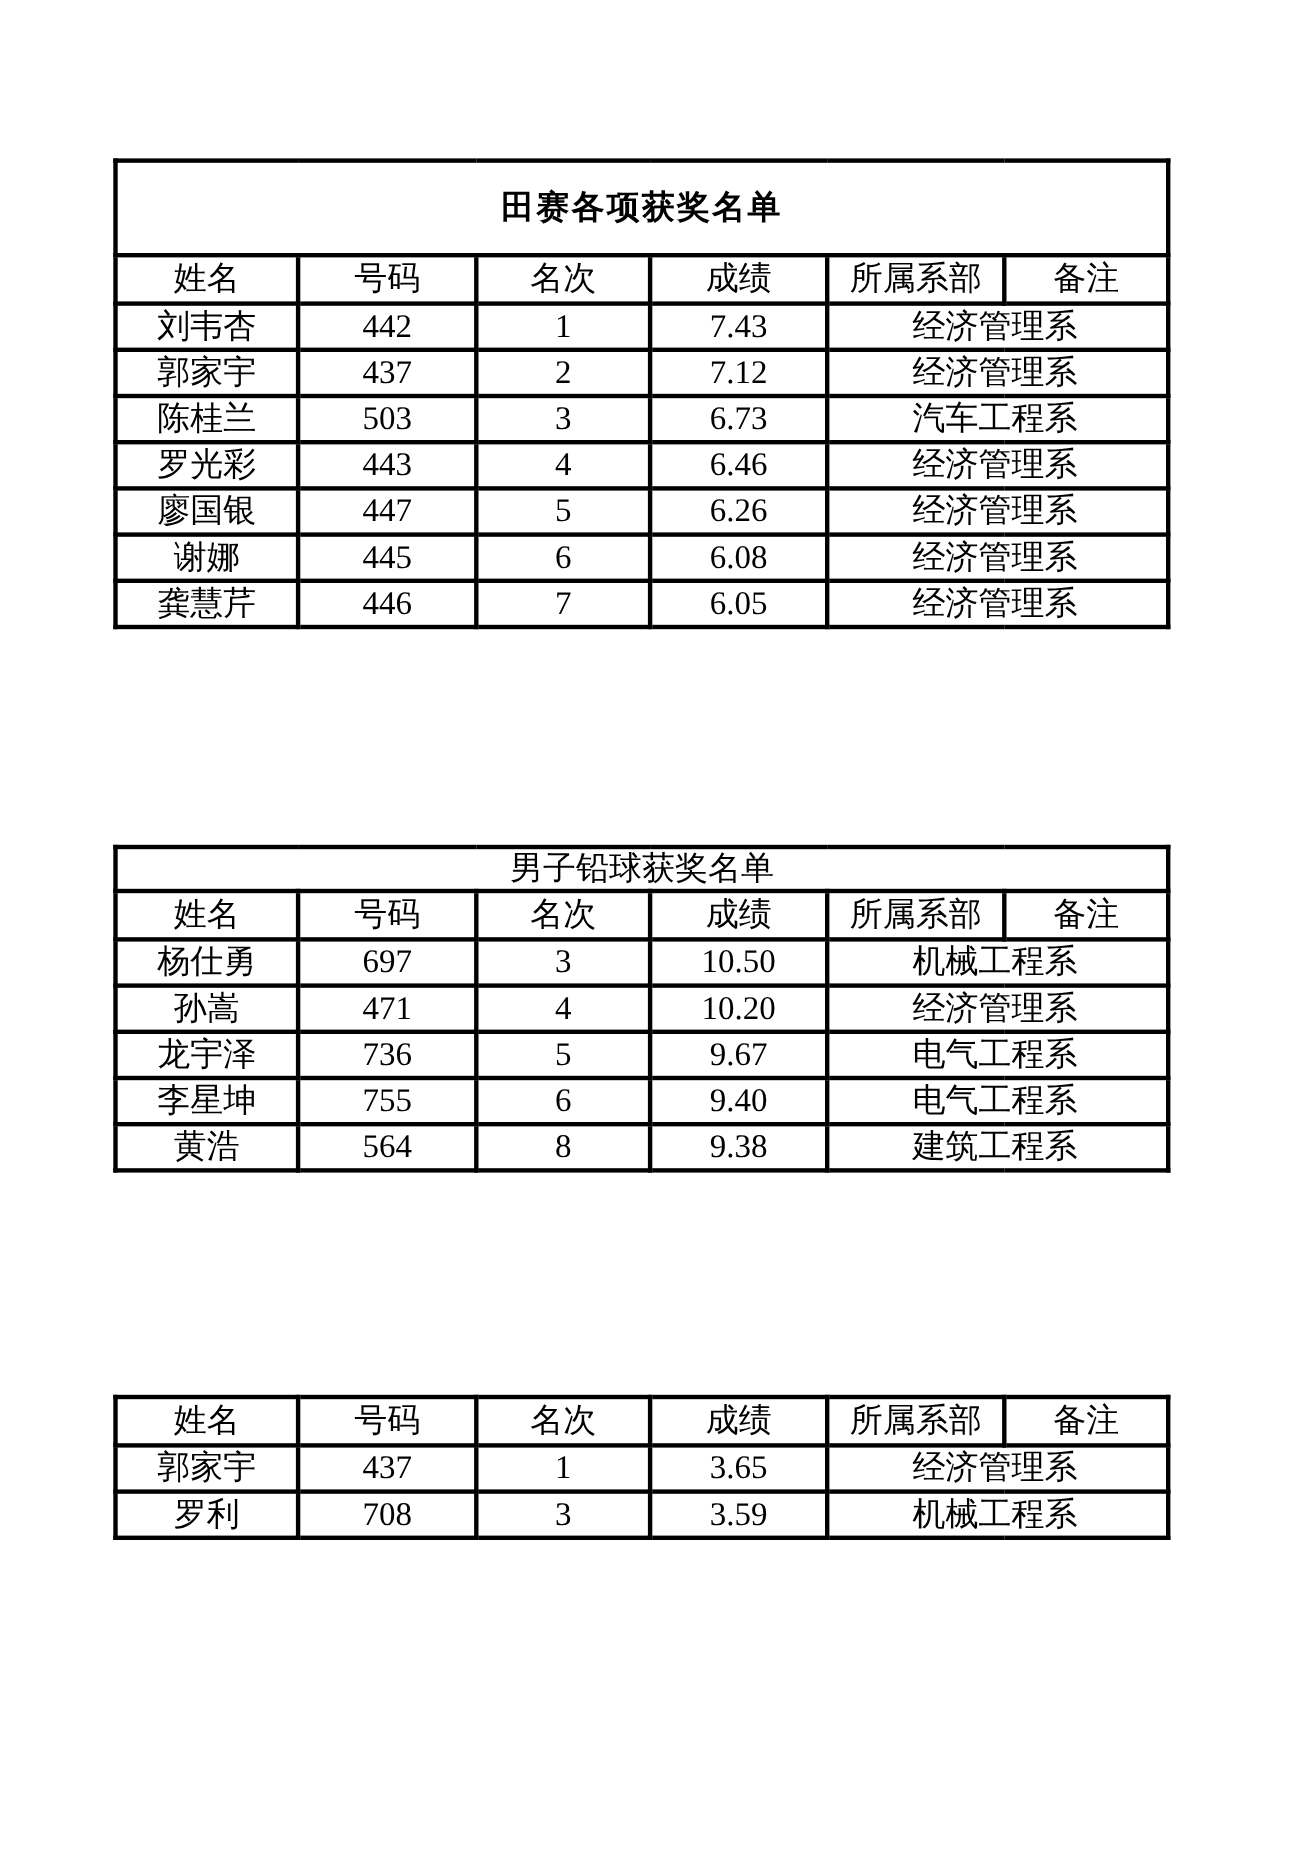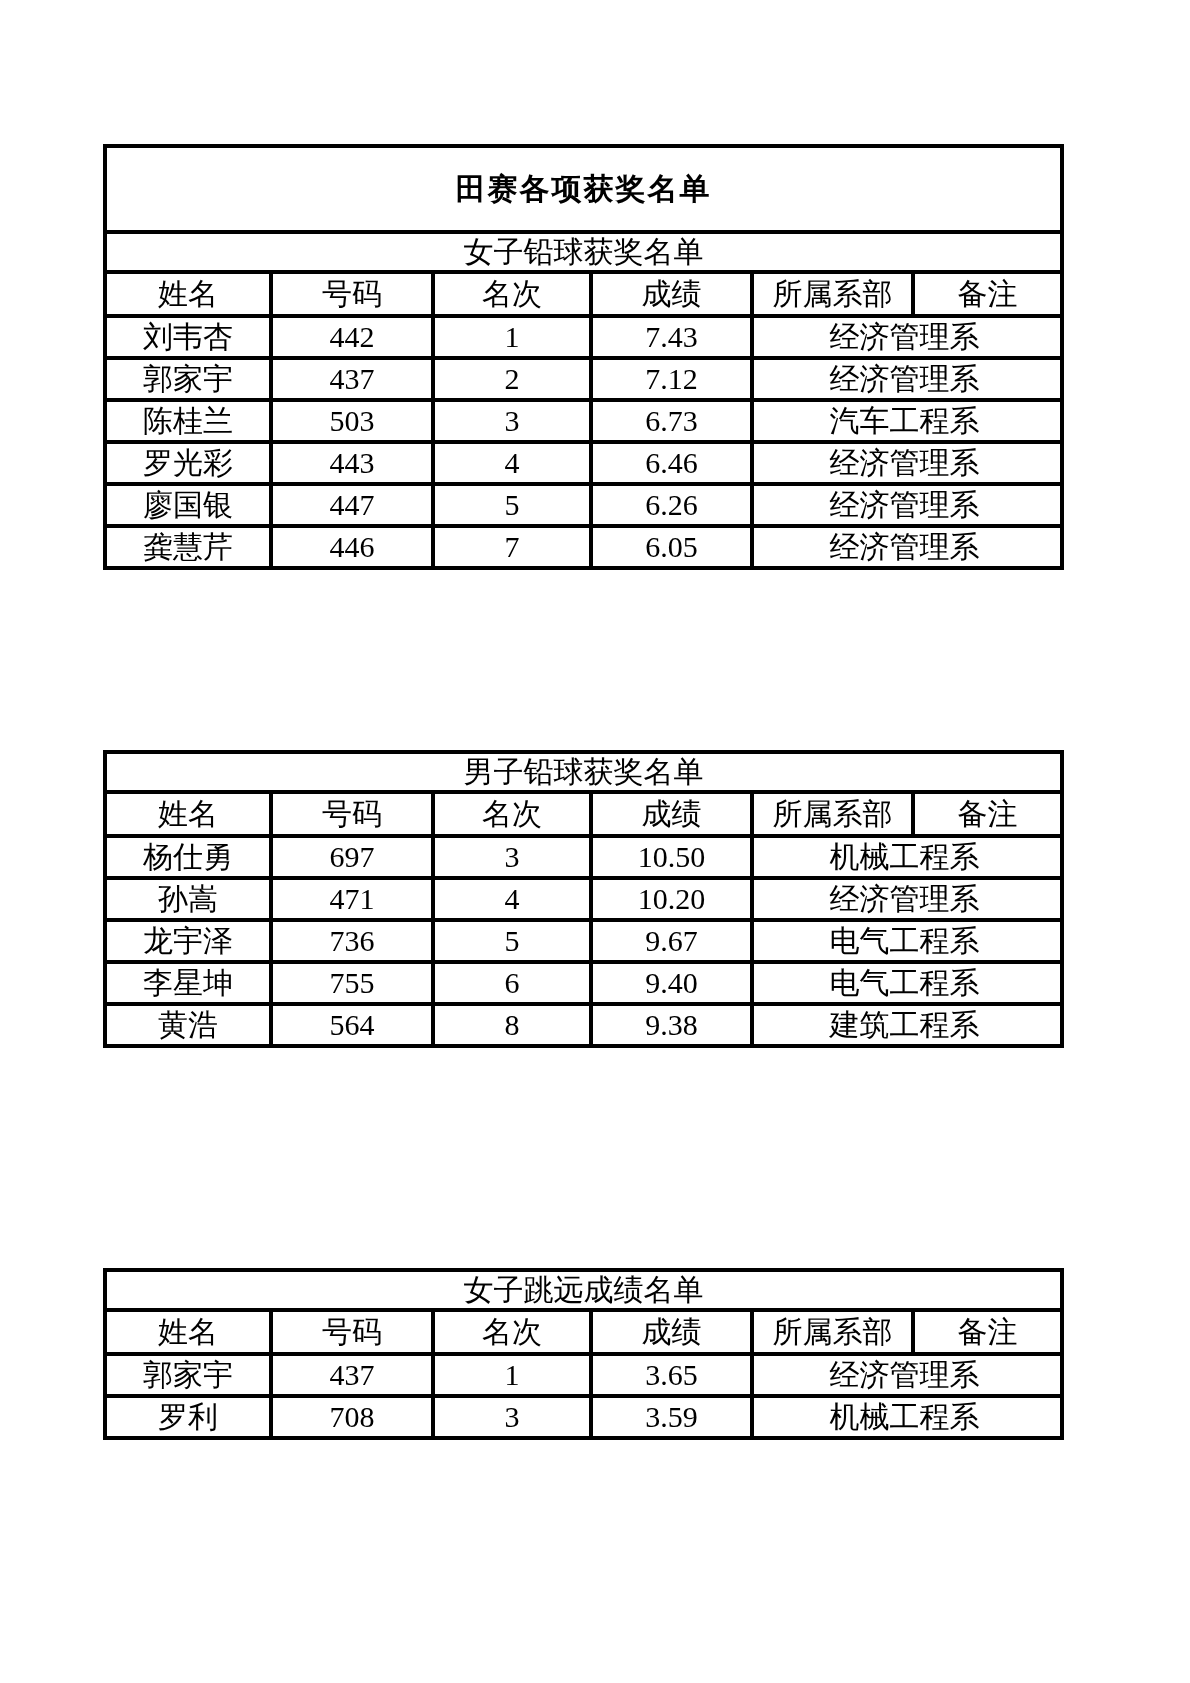--- a/index.html
+++ b/index.html
@@ -56,23 +56,20 @@
         <col style="width: 158px;">
         <col style="width: 161px;">
         <col style="width: 161px;">
         <col style="width: 149px;">
       </colgroup>
       <tbody>
         <tr>
           <td colspan="6" class="main-title">田赛各项获奖名单</td>
         </tr>
         <tr>
-          <td colspan="6" class="subtitle">女子铅球获奖名单</td>
-        </tr>
-        <tr>
           <td class="header-cell">姓名</td>
           <td class="header-cell">号码</td>
           <td class="header-cell">名次</td>
           <td class="header-cell">成绩</td>
           <td class="header-cell">所属系部</td>
           <td class="header-cell">备注</td>
         </tr>
         <tr>
           <td class="data-cell">刘韦杏</td>
           <td class="data-cell">442</td>
@@ -102,29 +99,36 @@
           <td colspan="2" class="data-cell dept-cell">经济管理系</td>
         </tr>
         <tr>
           <td class="data-cell">廖国银</td>
           <td class="data-cell">447</td>
           <td class="data-cell">5</td>
           <td class="data-cell">6.26</td>
           <td colspan="2" class="data-cell dept-cell">经济管理系</td>
         </tr>
         <tr>
+          <td class="data-cell">谢娜</td>
+          <td class="data-cell">445</td>
+          <td class="data-cell">6</td>
+          <td class="data-cell">6.08</td>
+          <td colspan="2" class="data-cell dept-cell">经济管理系</td>
+        </tr>
+        <tr>
           <td class="data-cell">龚慧芹</td>
           <td class="data-cell">446</td>
           <td class="data-cell">7</td>
           <td class="data-cell">6.05</td>
           <td colspan="2" class="data-cell dept-cell">经济管理系</td>
         </tr>
       </tbody>
     </table>
-    <table class="award-table" style="top: 750px;">
+    <table class="award-table" style="top: 768px;">
       <colgroup>
         <col style="width: 166px;">
         <col style="width: 162px;">
         <col style="width: 158px;">
         <col style="width: 161px;">
         <col style="width: 161px;">
         <col style="width: 149px;">
       </colgroup>
       <tbody>
         <tr>
@@ -179,23 +183,20 @@
       <colgroup>
         <col style="width: 166px;">
         <col style="width: 162px;">
         <col style="width: 158px;">
         <col style="width: 161px;">
         <col style="width: 161px;">
         <col style="width: 149px;">
       </colgroup>
       <tbody>
         <tr>
-          <td colspan="6" class="subtitle">女子跳远成绩名单</td>
-        </tr>
-        <tr>
           <td class="header-cell">姓名</td>
           <td class="header-cell">号码</td>
           <td class="header-cell">名次</td>
           <td class="header-cell">成绩</td>
           <td class="header-cell">所属系部</td>
           <td class="header-cell">备注</td>
         </tr>
         <tr>
           <td class="data-cell">郭家宇</td>
           <td class="data-cell">437</td>

